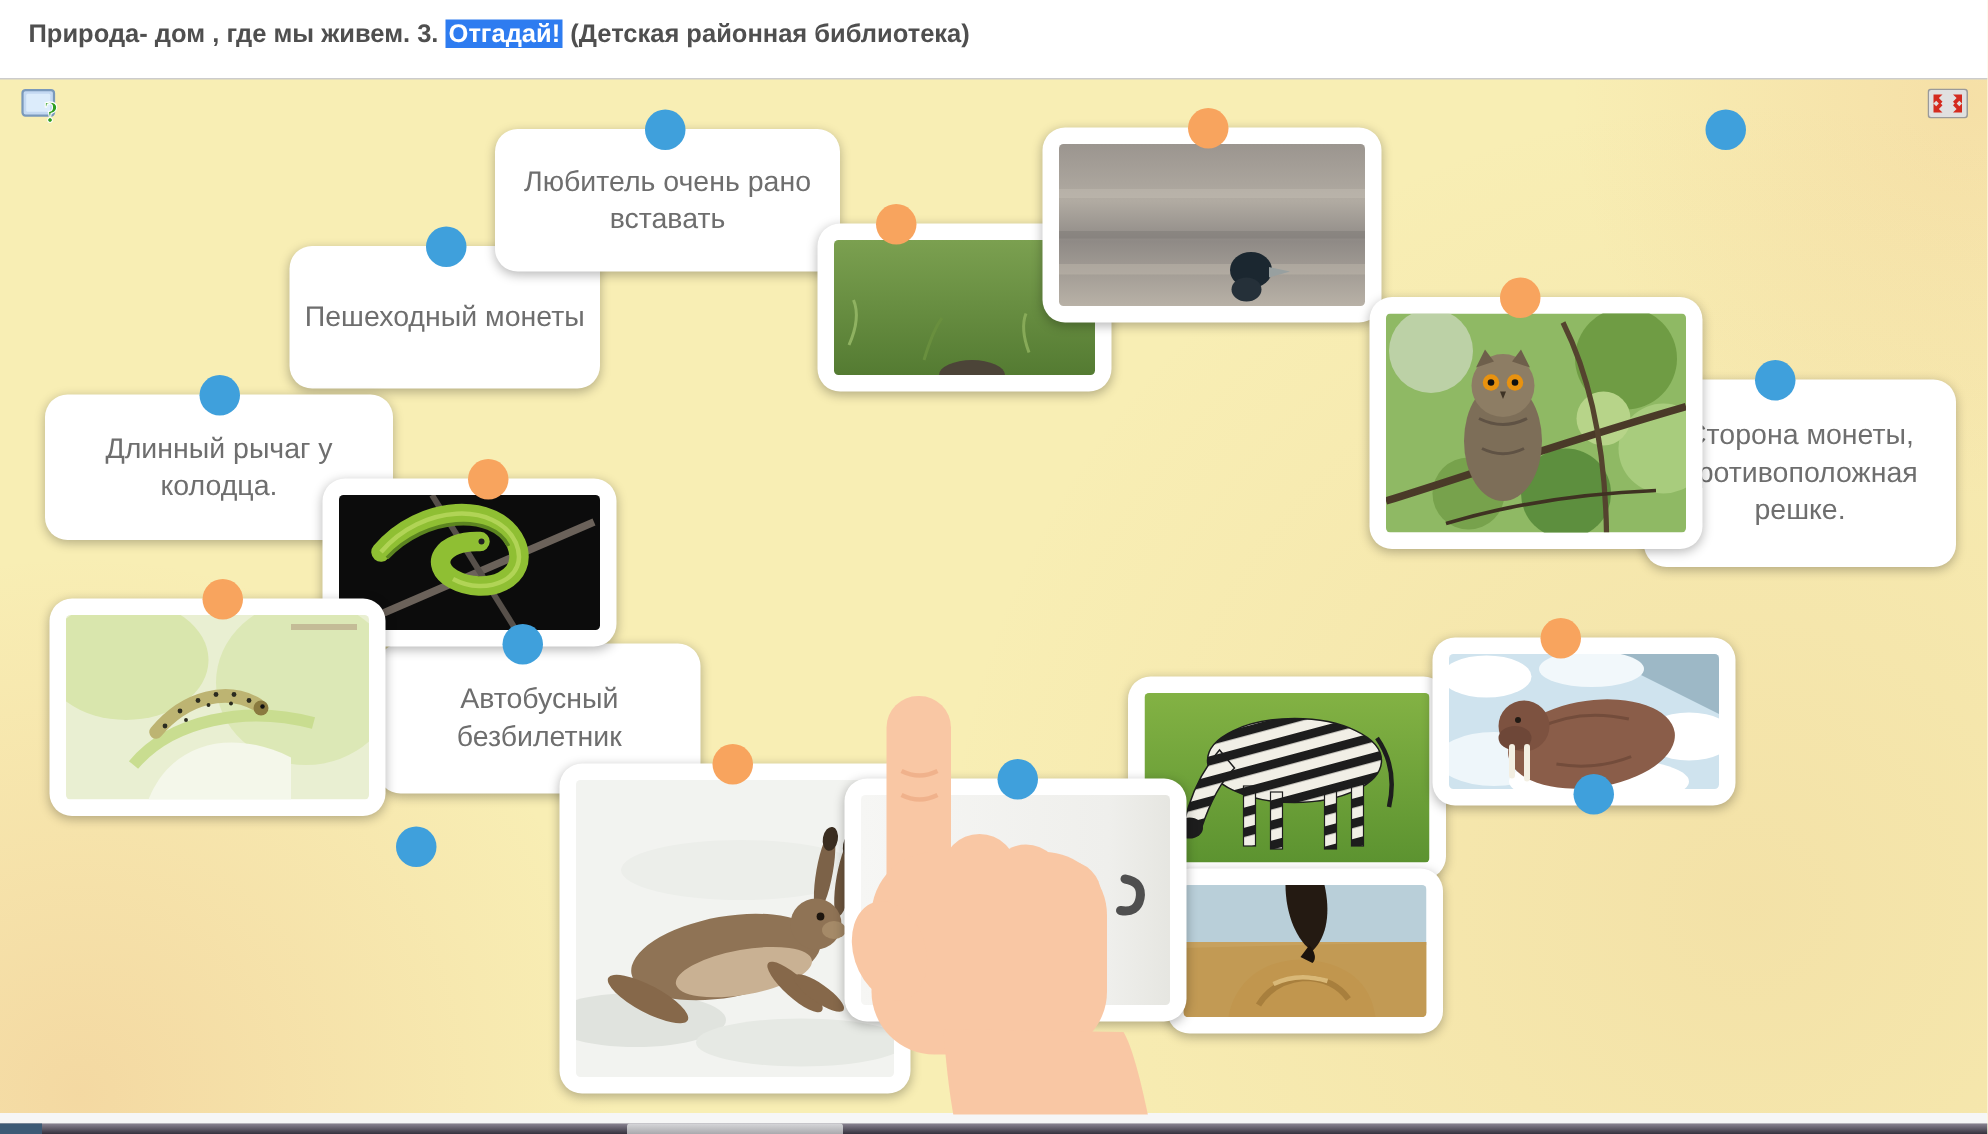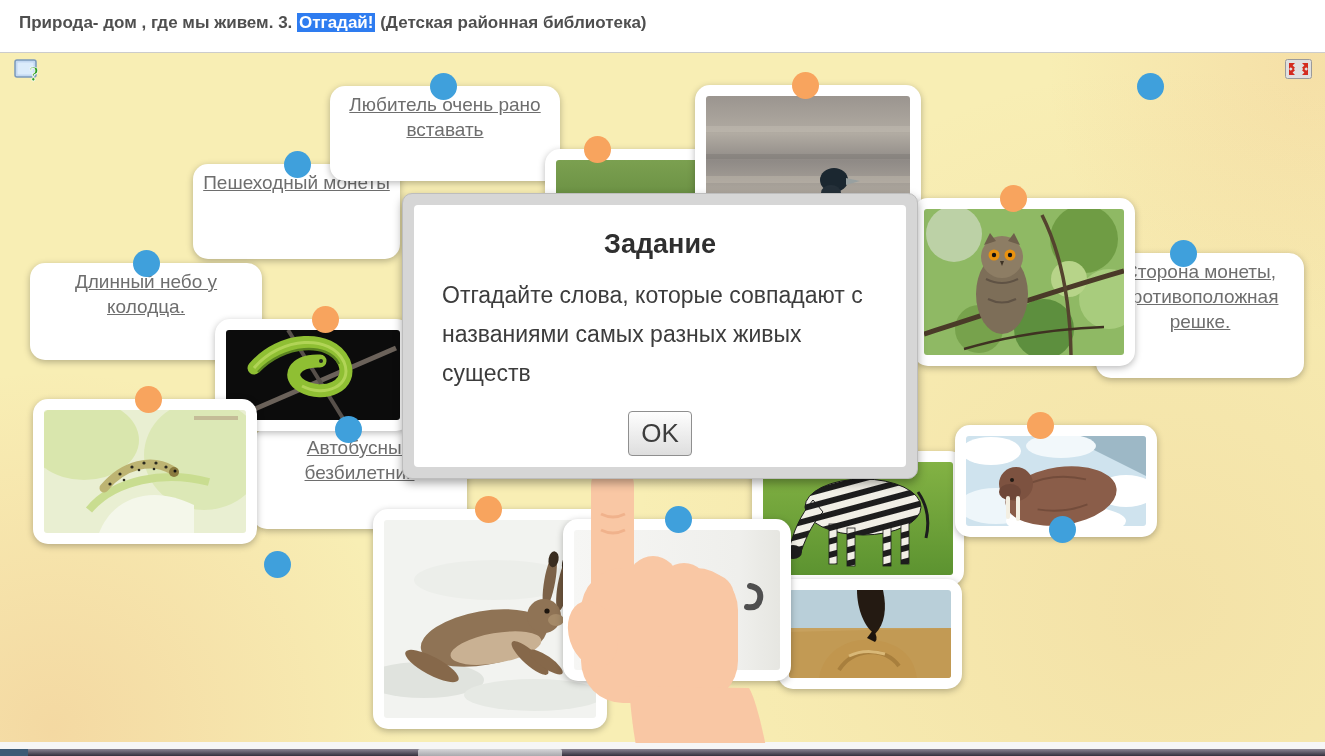--- a/index.html
+++ b/index.html
@@ -11,22 +11,22 @@
   .title .hl{background:#2e7cf0;color:#fff;padding:0 2px;}
   
   .board{position:absolute;left:0;top:52px;width:1325px;height:690px;overflow:hidden;
          border-top:1px solid #ccc;
          background:
            radial-gradient(circle at 88% 80%, rgba(215,150,90,.14), transparent 42%),
            radial-gradient(circle at 4% 98%, rgba(225,120,80,.18), transparent 25%),
            radial-gradient(circle at 99% 2%, rgba(230,140,90,.15), transparent 18%),
            #f8eeb4;}
   .tcard{position:absolute;background:#fff;border-radius:15px;box-shadow:0 2px 7px rgba(0,0,0,.28);
-         display:flex;align-items:flex-start;justify-content:center;text-align:center;
-         color:#6e6e6e;font-size:19px;line-height:25px;padding:6px 10px;box-sizing:border-box;text-decoration:underline;}
+         display:flex;align-items:center;justify-content:center;text-align:center;
+         color:#6e6e6e;font-size:19px;line-height:25px;padding:6px 10px;box-sizing:border-box;}
   .icard{position:absolute;background:#fff;border-radius:15px;box-shadow:0 2px 7px rgba(0,0,0,.28);
          padding:11px;box-sizing:border-box;}
   .icard svg{display:block;width:100%;height:100%;border-radius:3px;}
   .dots{position:absolute;left:0;top:0;width:100%;height:100%;z-index:30;pointer-events:none;}
   .dot{position:absolute;width:27px;height:27px;border-radius:50%;pointer-events:auto;}
   .dot.b{background:#3fa0dc;}
   .dot.o{background:#f8a45e;}
   
   .hand{position:absolute;left:563px;top:403px;width:212px;height:342px;z-index:40;}
   
@@ -140,21 +140,21 @@
       <path d="M96,36 l-6,-12 -6,8 Z" fill="#6e5f4b"></path>
       <circle cx="70" cy="46" r="5.5" fill="#e8920f"></circle>
         <circle cx="86" cy="46" r="5.5" fill="#e8920f"></circle>
       <circle cx="70" cy="46" r="2.2" fill="#111"></circle>
         <circle cx="86" cy="46" r="2.2" fill="#111"></circle>
       <path d="M76,52 l2,5 2,-5 Z" fill="#3e3325"></path>
     </svg>
   </div>
 
   <div class="tcard" style="left:30px;top:210px;width:232px;height:97px;">
-      <span>Длинный небо у колодца.</span>
+      <span>Длинный рычаг у колодца.</span>
     </div>
   <div class="tcard" style="left:252px;top:376px;width:215px;height:100px;">
       <span>Автобусный безбилетник</span>
     </div>
 
   <div class="icard" style="left:215px;top:266px;width:196px;height:112px;">
     <svg viewBox="0 0 174 90" preserveAspectRatio="none">
       <rect width="174" height="90" fill="#0c0c0c"></rect>
       <path d="M15,85 L170,18" stroke="#6b625a" stroke-width="5" fill="none"></path>
       <path d="M62,0 L118,90" stroke="#57504a" stroke-width="4" fill="none"></path>
@@ -321,27 +321,20 @@
       <rect x="18" y="112" width="157" height="135" rx="42"></rect>
       <ellipse cx="30" cy="178" rx="24" ry="34" transform="rotate(-18 30 178)"></ellipse>
       <path d="M66,230 C70,290 80,330 92,342 L212,342 C204,290 194,245 186,232 Z"></path>
     </g>
     <g stroke="#efae87" stroke-width="3" fill="none" opacity=".8">
       <path d="M38,58 q12,6 24,0"></path>
       <path d="M38,74 q12,6 24,0"></path>
     </g>
   </svg>
 
-  <div class="modal">
-    <div class="modal-inner">
-      <div class="modal-title">Задание</div>
-      <div class="modal-body">Отгадайте слова, которые совпадают с названиями самых разных живых существ</div>
-      <button class="okbtn">OK</button>
-    </div>
-  </div>
 
 </div>
 
 <div class="gapbar"></div>
 <div class="taskbar">
   <div class="seg1"></div>
   <div class="seg2"></div>
 </div>
 
 </body></html>

